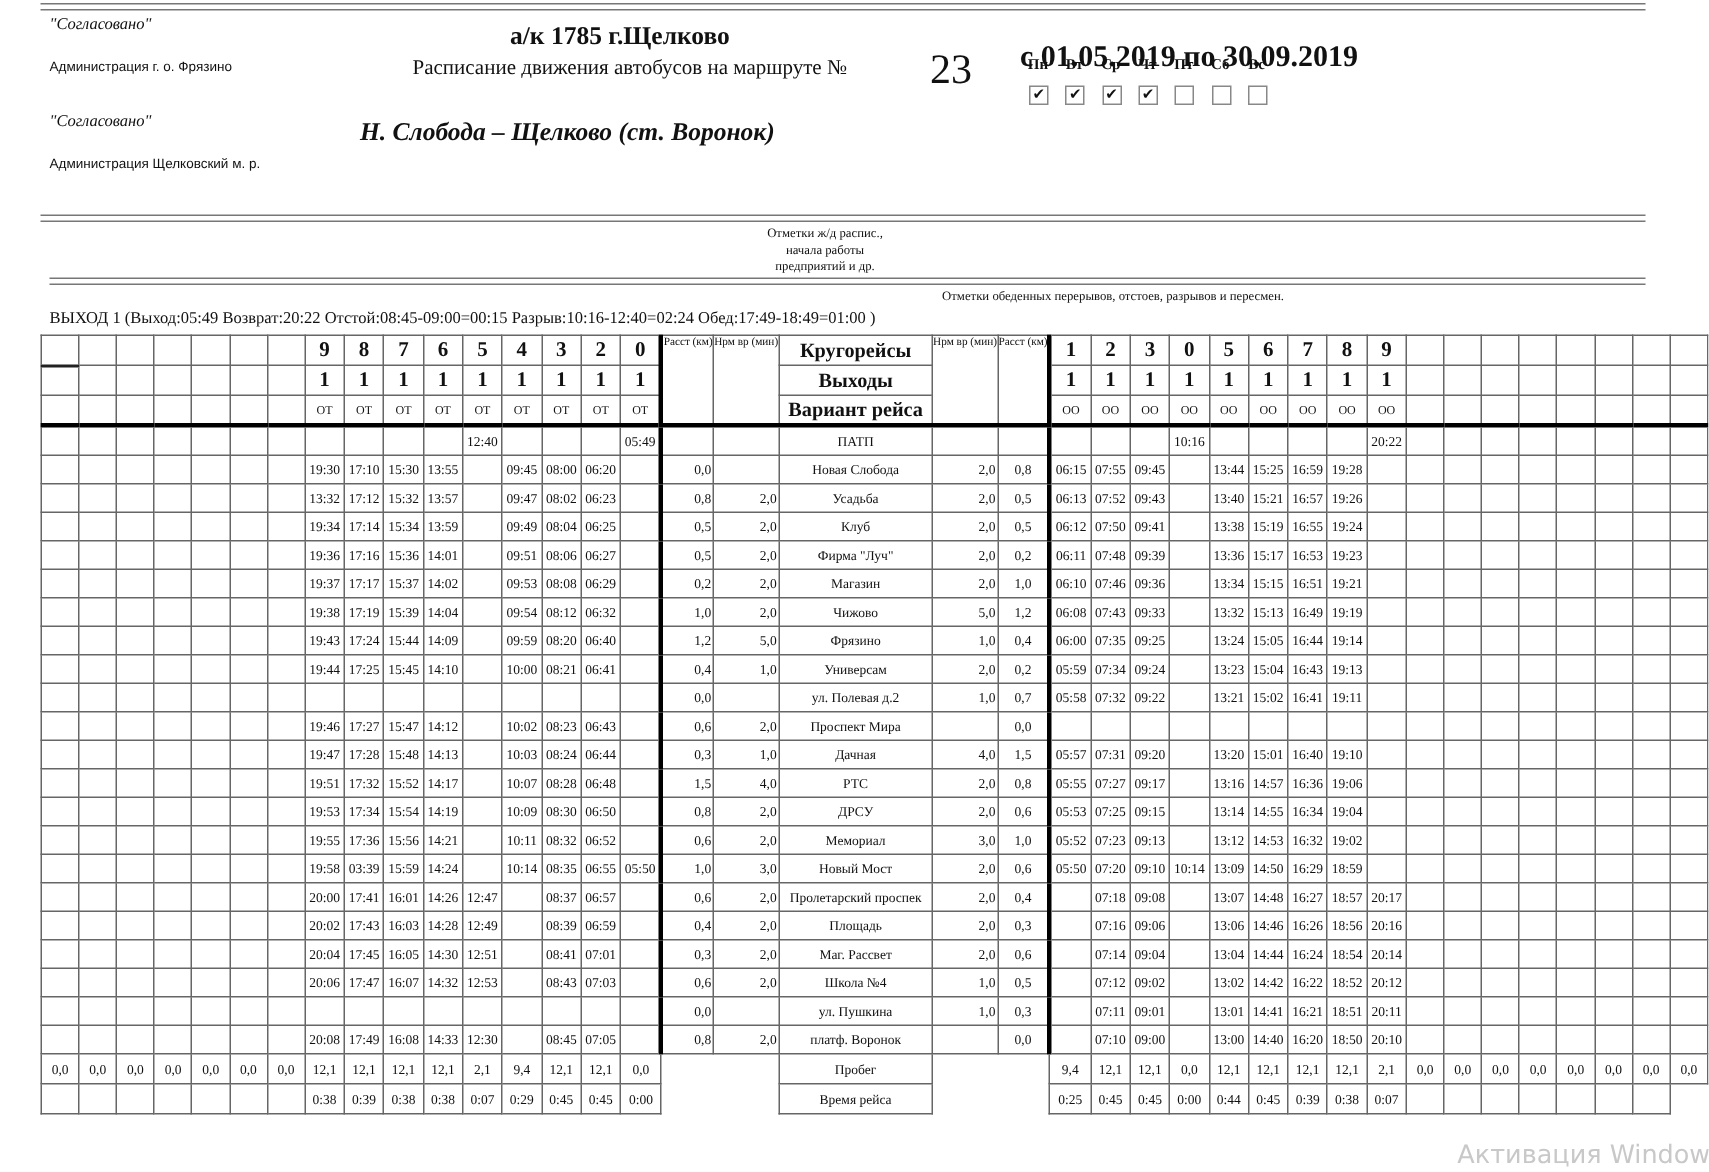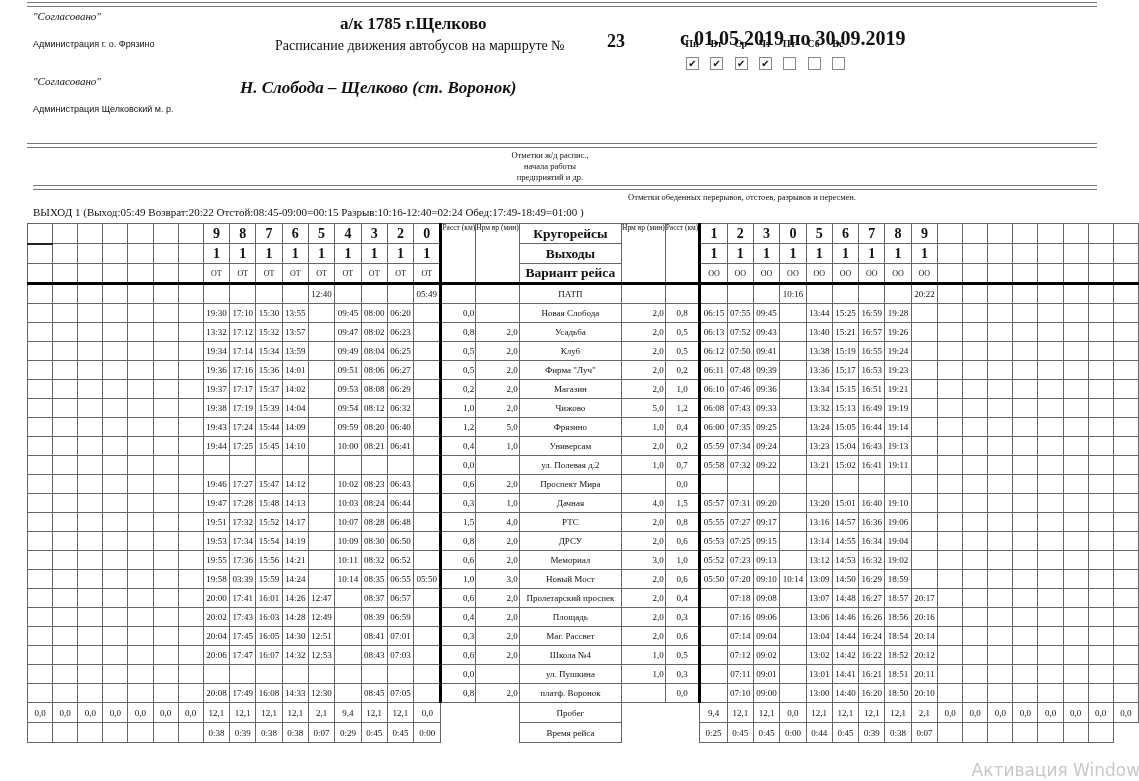--- a/index.html
+++ b/index.html
@@ -4,21 +4,21 @@
 <style>
   html, body { margin:0; padding:0; background:#ffffff; }
   body { width:1139px; height:781px; position:relative; overflow:hidden;
          font-family:"Liberation Serif", serif; color:#111; }
   .abs { position:absolute; }
   .hr2 { position:absolute; height:3px; border-top:1px solid #777; border-bottom:1px solid #777; }
   .small-sans { font-family:"Liberation Sans", sans-serif; font-size:9px; }
   .ital { font-style:italic; font-size:11px; }
   #agency { left:340px; top:14px; font-weight:bold; font-size:17px; }
   #subtitle { left:275px; top:38px; font-size:14px; }
-  #route-num { left:607px; top:31px; font-size:18px;font-weight:bold; }
+  #route-num { left:620px; top:31px; font-size:28px; }
   #route-name { left:240px; top:78px; font-weight:bold; font-style:italic; font-size:17px; }
   #period { left:680px; top:27px; font-weight:bold; font-size:20px; }
   .day { position:absolute; top:38px; width:24px; text-align:center; font-weight:bold; font-size:10px; }
   .cb { position:absolute; top:57px; width:11px; height:11px; border:1px solid #888; background:#fff;
         font-size:10px; line-height:11px; text-align:center; font-family:"DejaVu Sans", sans-serif; }
   #rail-notes { left:470px; top:150px; width:160px; text-align:center; font-size:8.5px; line-height:11px; }
   #lunch-notes { left:316px; top:192px; width:540px; text-align:right; font-size:8.5px; }
   #vyhod { left:33px; top:206px; font-size:11px; }
 
   table.grid { position:absolute; left:27px; top:223px; border-collapse:collapse; table-layout:fixed; }

